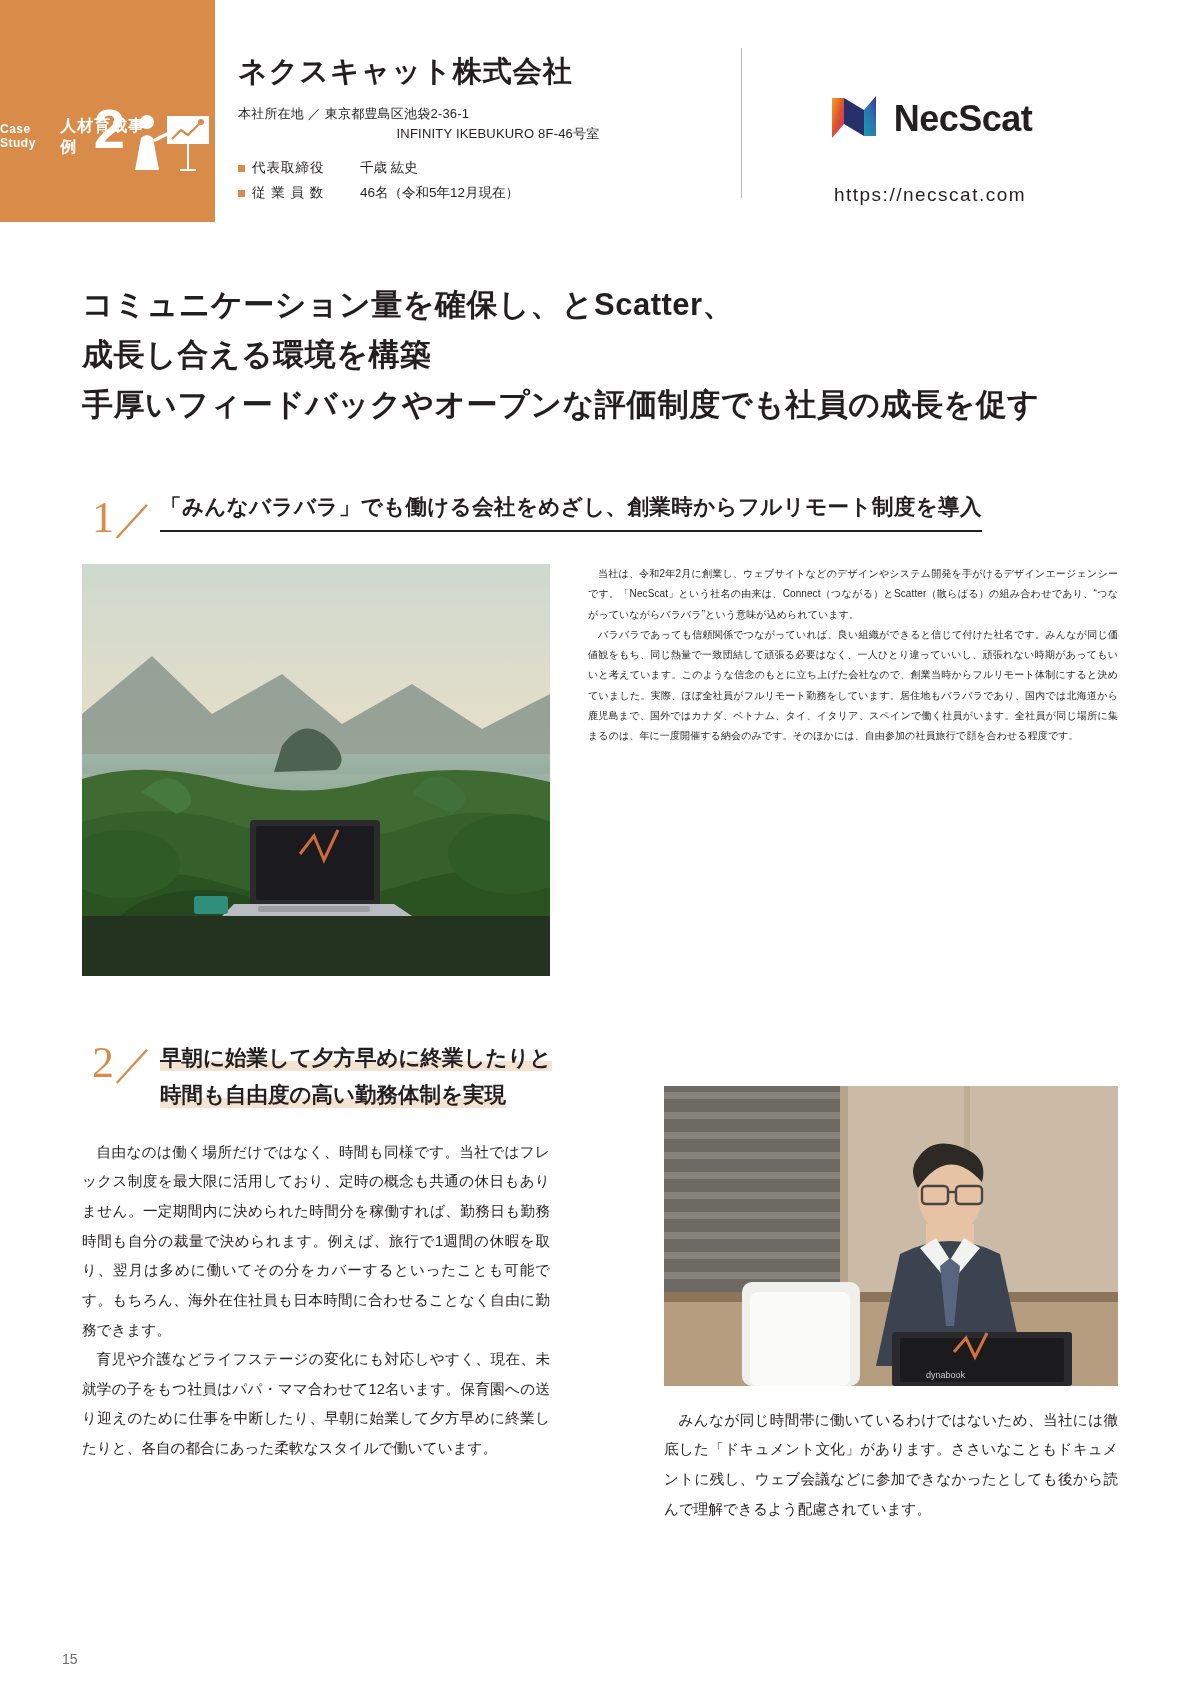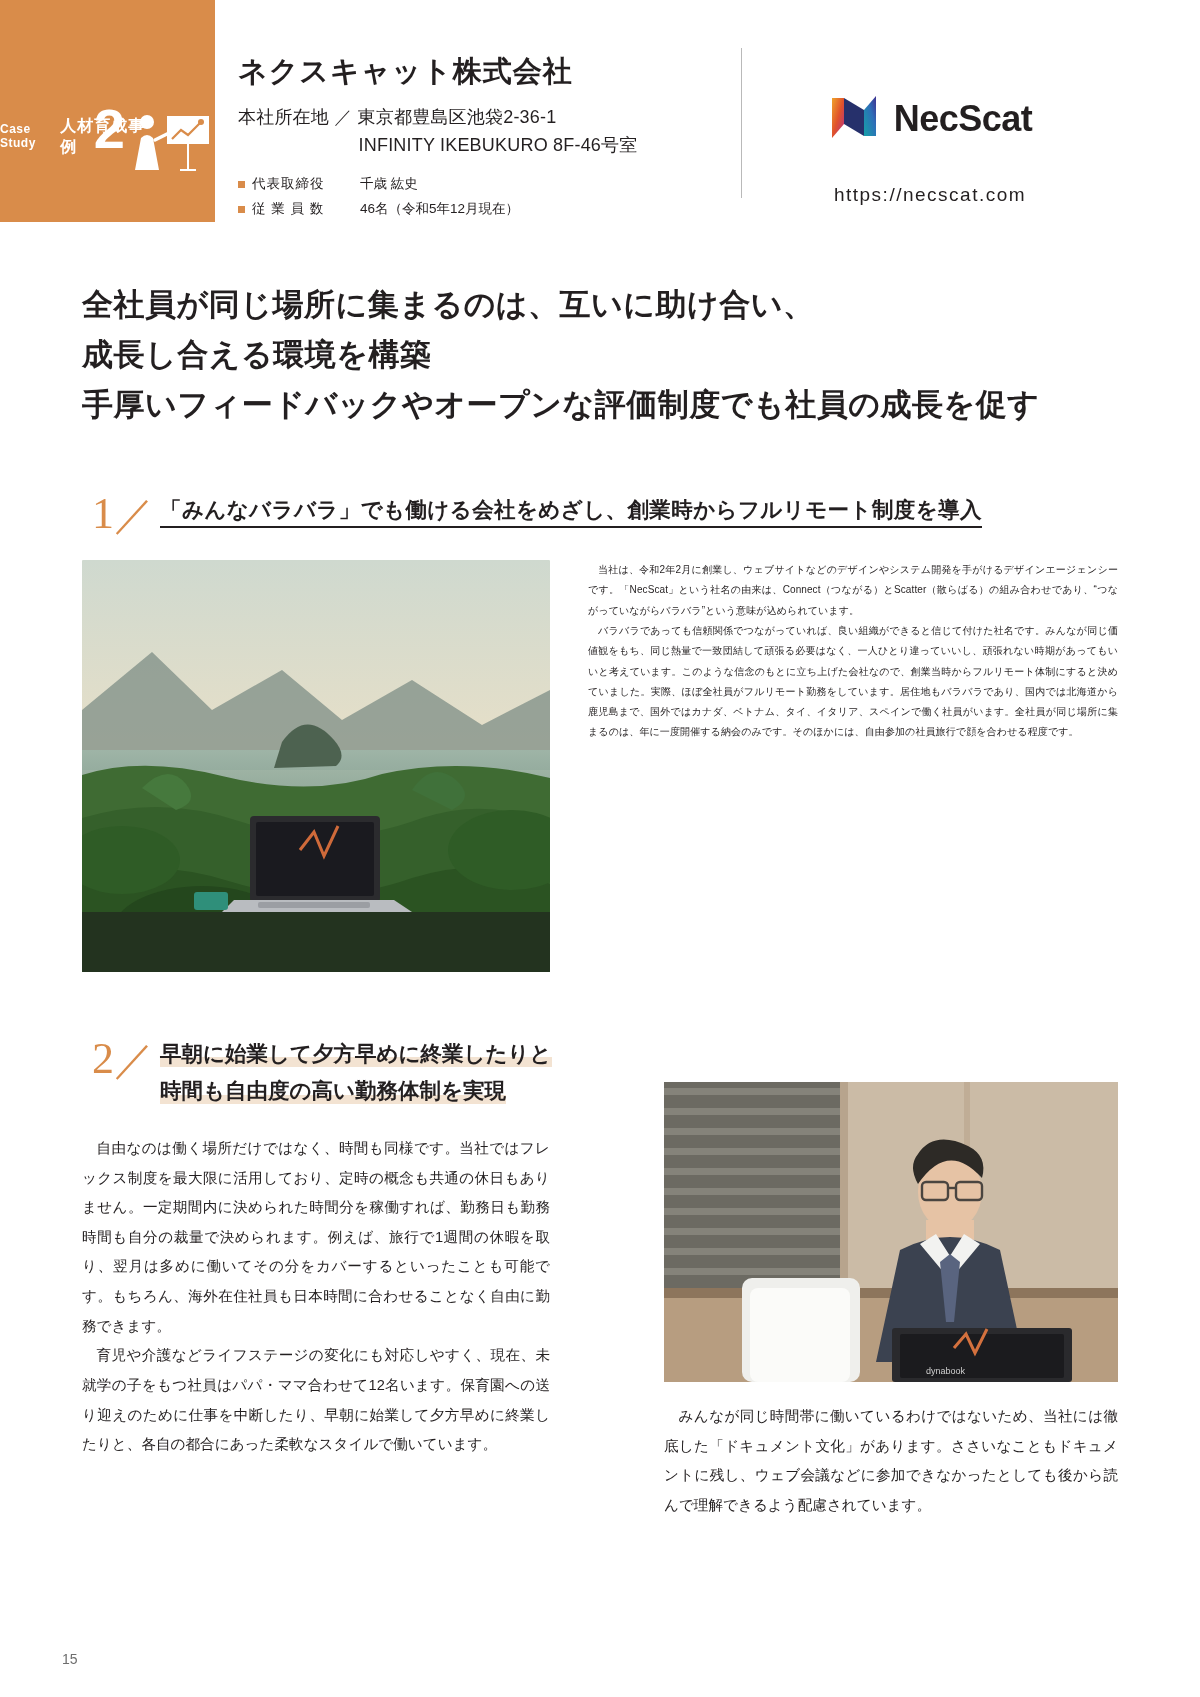--- a/index.html
+++ b/index.html
@@ -70,21 +70,21 @@
     top: 52px;
     width: 480px;
   }
   .company-name {
     font-size: 29px;
     font-weight: bold;
     letter-spacing: 1px;
     margin-bottom: 12px;
   }
   .addr-line {
-    font-size: 18px;
+    font-size: 13px;
     line-height: 1.55;
     letter-spacing: 0.2px;
   }
   .addr-line.indent { text-align: center; padding-left: 40px;}
   .meta-list {
     margin-top: 12px;
     font-size: 13.5px;
     line-height: 1.85;
   }
   .meta-row { display: flex; align-items: baseline; }
@@ -155,20 +155,21 @@
     font-family: "Liberation Serif", serif;
     position: relative;
     top: 4px;
   }
   .sec-num .slash { font-size: 40px; }
   .sec-title {
     font-size: 21.5px;
     font-weight: bold;
     letter-spacing: 0.4px;
     border-bottom: 2px solid #231f20;
+    padding-bottom: 7px;
     margin-left: 6px;
     line-height: 1.5;
   }
 
   
   .sec1 {
     display: flex;
     margin: 32px 0 0 82px;
     width: 1036px;
   }
@@ -315,21 +316,21 @@
           <path d="M16 6 L16 32 L36 44 L36 18 Z" fill="#26306b"></path>
         </svg>
       </span>
       <span class="logo-text">NecScat</span>
     </div>
     <div class="logo-url">https://necscat.com</div>
   </div>
 </div>
 
 <div class="headline">
-  <div>全社員が同じ場所に集まるのは、互いに助け合い、</div>
+  <div>コミュニケーション量を確保し、とScatter、</div>
   <div>成長し合える環境を構築</div>
   <div>手厚いフィードバックやオープンな評価制度でも社員の成長を促す</div>
 </div>
 
 <div class="section-head">
   <div class="sec-num">
     <span>1</span><span class="slash">／</span>
   </div>
   <div class="sec-title">「みんなバラバラ」でも働ける会社をめざし、創業時からフルリモート制度を導入</div>
 </div>

